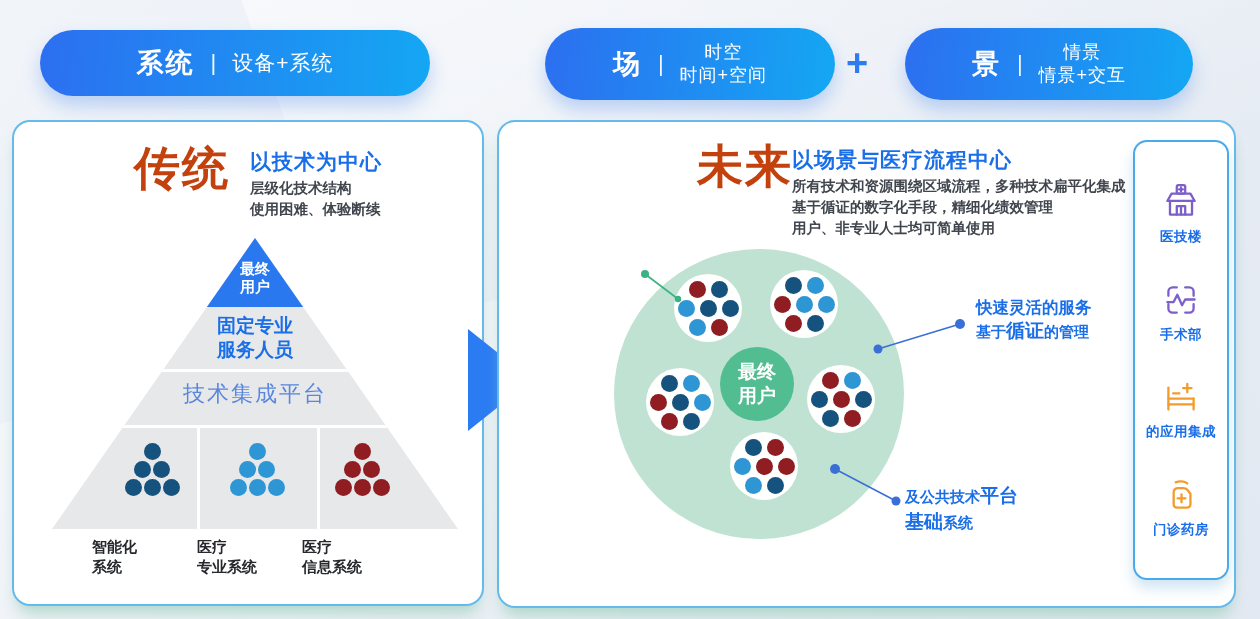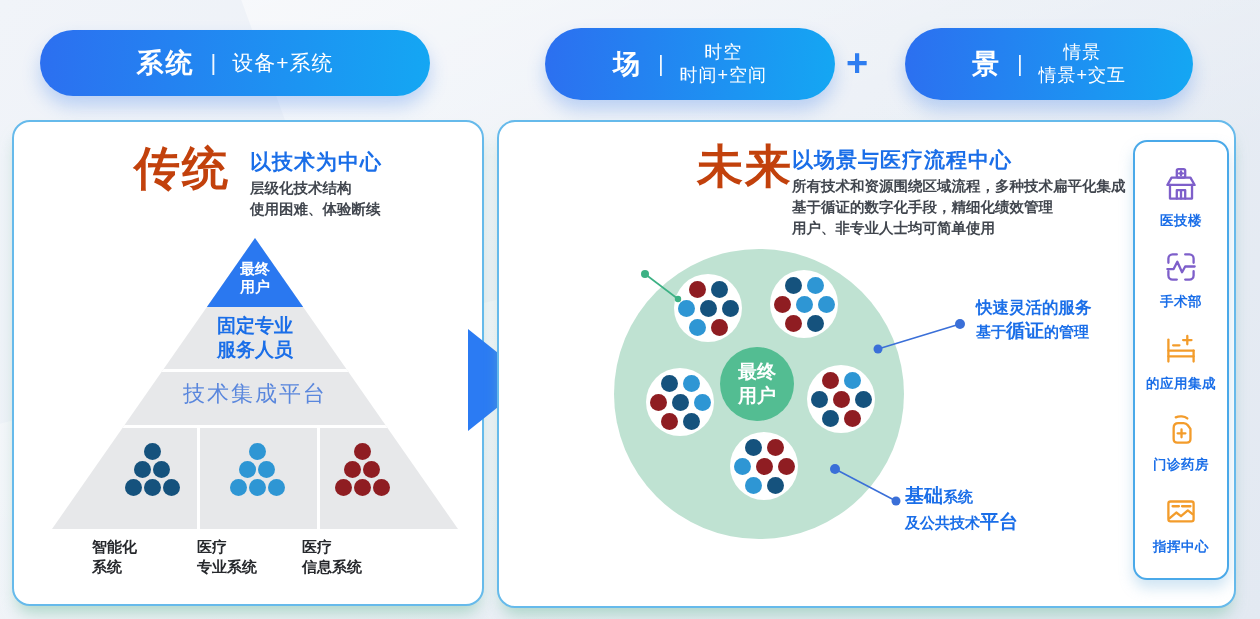--- a/index.html
+++ b/index.html
@@ -229,22 +229,22 @@
       <circle cx="397" cy="379" r="4.5" fill="#3a6fd8"></circle>
     </svg>
 
 
     <div class="annot" style="left:477px;top:174px;width:210px;">
       <div style="font-size:16.5px;">快速灵活的服务</div>
       <div><span class="sm">基于</span><span class="lg">循证</span><span class="sm">的管理</span></div>
     </div>
 
     <div class="annot" style="left:406px;top:361px;width:210px;">
+      <div><span class="sm">及公共技术</span><span class="lg">平台</span></div>
       <div><span class="lg">基础</span><span class="sm">系统</span></div>
-      <div><span class="sm">及公共技术</span><span class="lg">平台</span></div>
     </div>
   </div>
 
   <div class="sidebar">
     <div class="sb-item">
       <span class="sb-icon">
         <svg width="42" height="42" viewBox="0 0 40 40" fill="none" stroke="#7e5fca" stroke-width="2.2" stroke-linecap="round" stroke-linejoin="round">
           <rect x="16" y="4" width="8" height="8" rx="1.5"></rect>
           <path d="M20 6.2 v3.6 M18.2 8 h3.6"></path>
           <path d="M7 19 L11 12 H29 L33 19 Z"></path>
@@ -282,24 +282,14 @@
     <div class="sb-item">
       <span class="sb-icon">
         <svg width="42" height="42" viewBox="0 0 40 40" fill="none" stroke="#f39c2b" stroke-width="2.2" stroke-linecap="round" stroke-linejoin="round">
           <path d="M15 8 a8 5 0 0 1 11 1"></path>
           <path d="M13 18 q0 -4.5 4.5 -4.5 h5 q2.5 0 4 2 l2.5 3.5 v9.5 q0 3.5 -3.5 3.5 h-9 q-3.5 0 -3.5 -3.5 z"></path>
           <path d="M20.5 19.5 v7.5 M16.8 23.2 h7.4"></path>
         </svg>
       </span>
       <span class="sb-label">门诊药房</span>
     </div>
-    <div class="sb-item">
-      <span class="sb-icon">
-        <svg width="42" height="42" viewBox="0 0 40 40" fill="none" stroke="#f39c2b" stroke-width="2.2" stroke-linecap="round" stroke-linejoin="round">
-          <rect x="8" y="10" width="24" height="19" rx="2"></rect>
-          <path d="M12 14.5 h6 M21 14.5 h8"></path>
-          <path d="M9 26 l6.5 -5.5 4.5 3.5 6.5 -5.5 4.5 3.5"></path>
-        </svg>
-      </span>
-      <span class="sb-label">指挥中心</span>
-    </div>
   </div>
 </div>
 
 </body></html>

